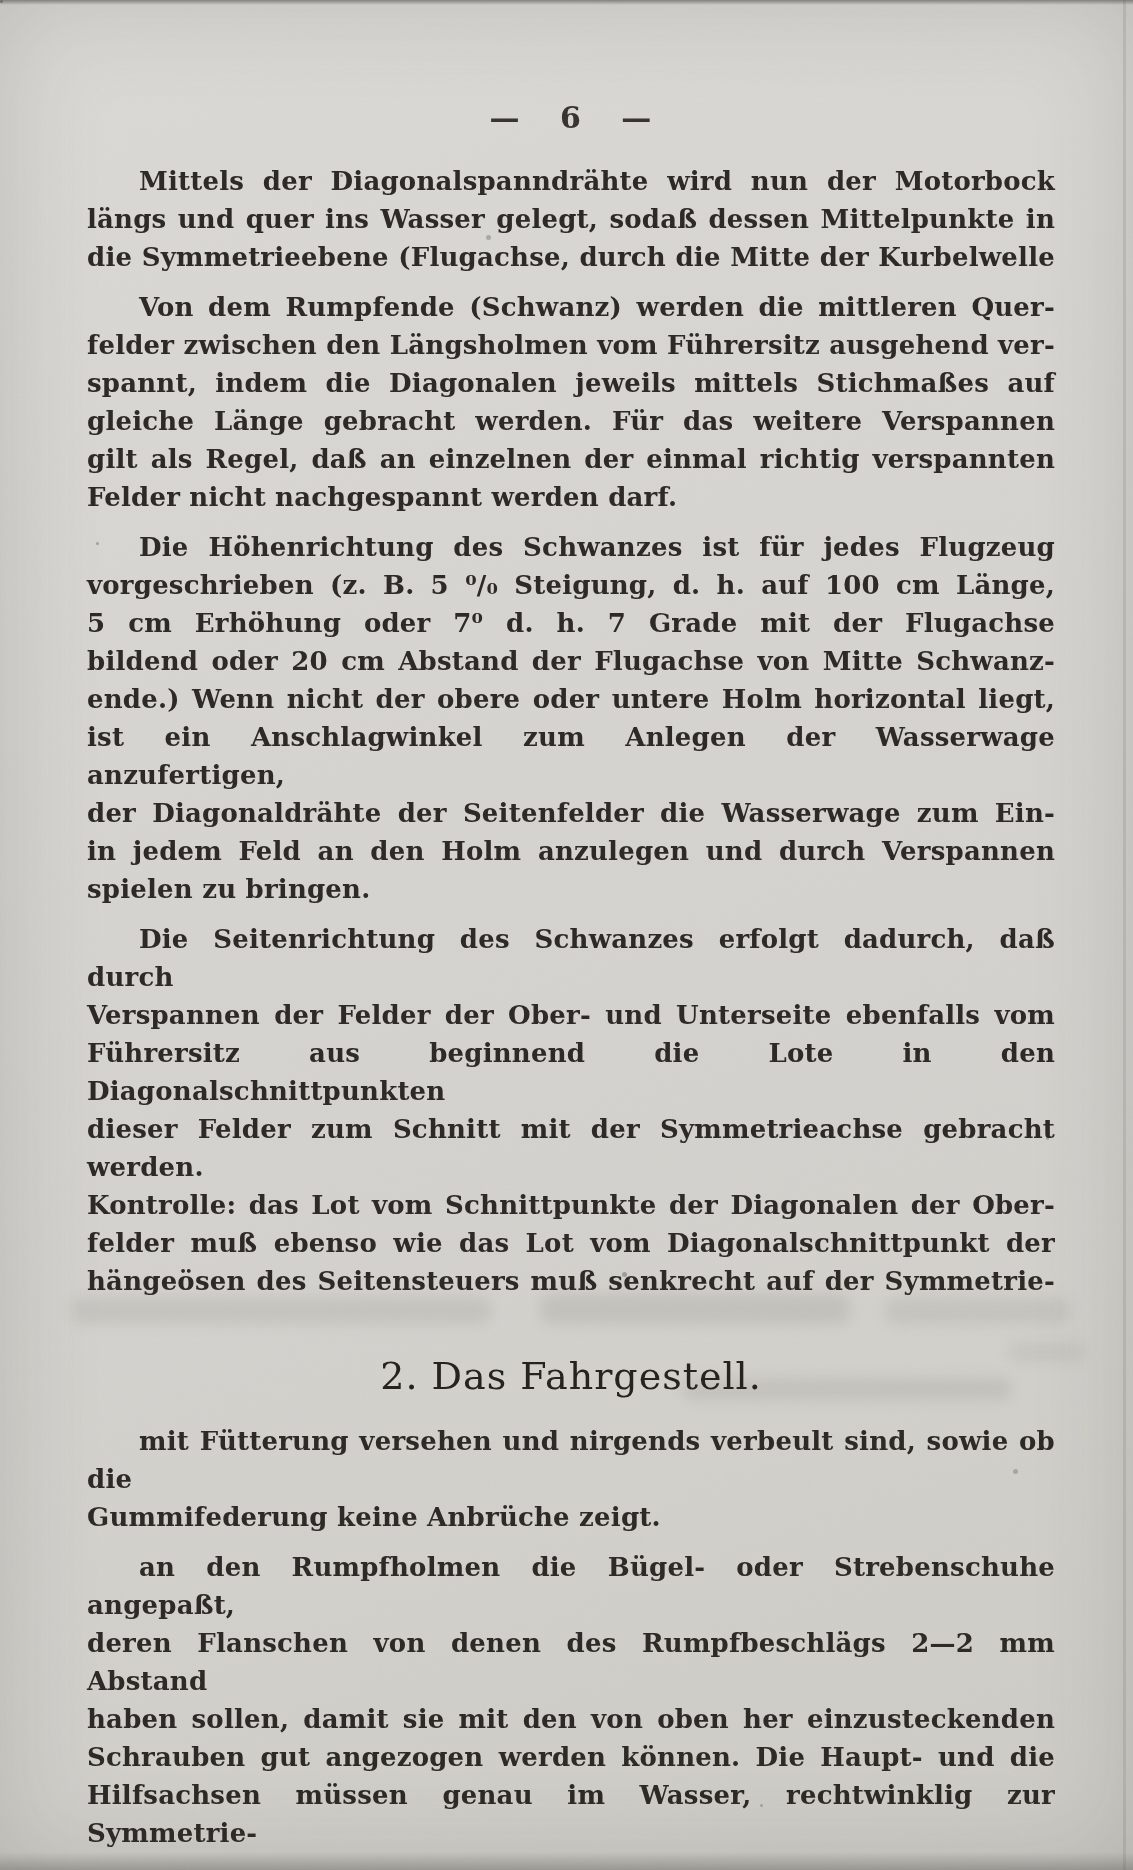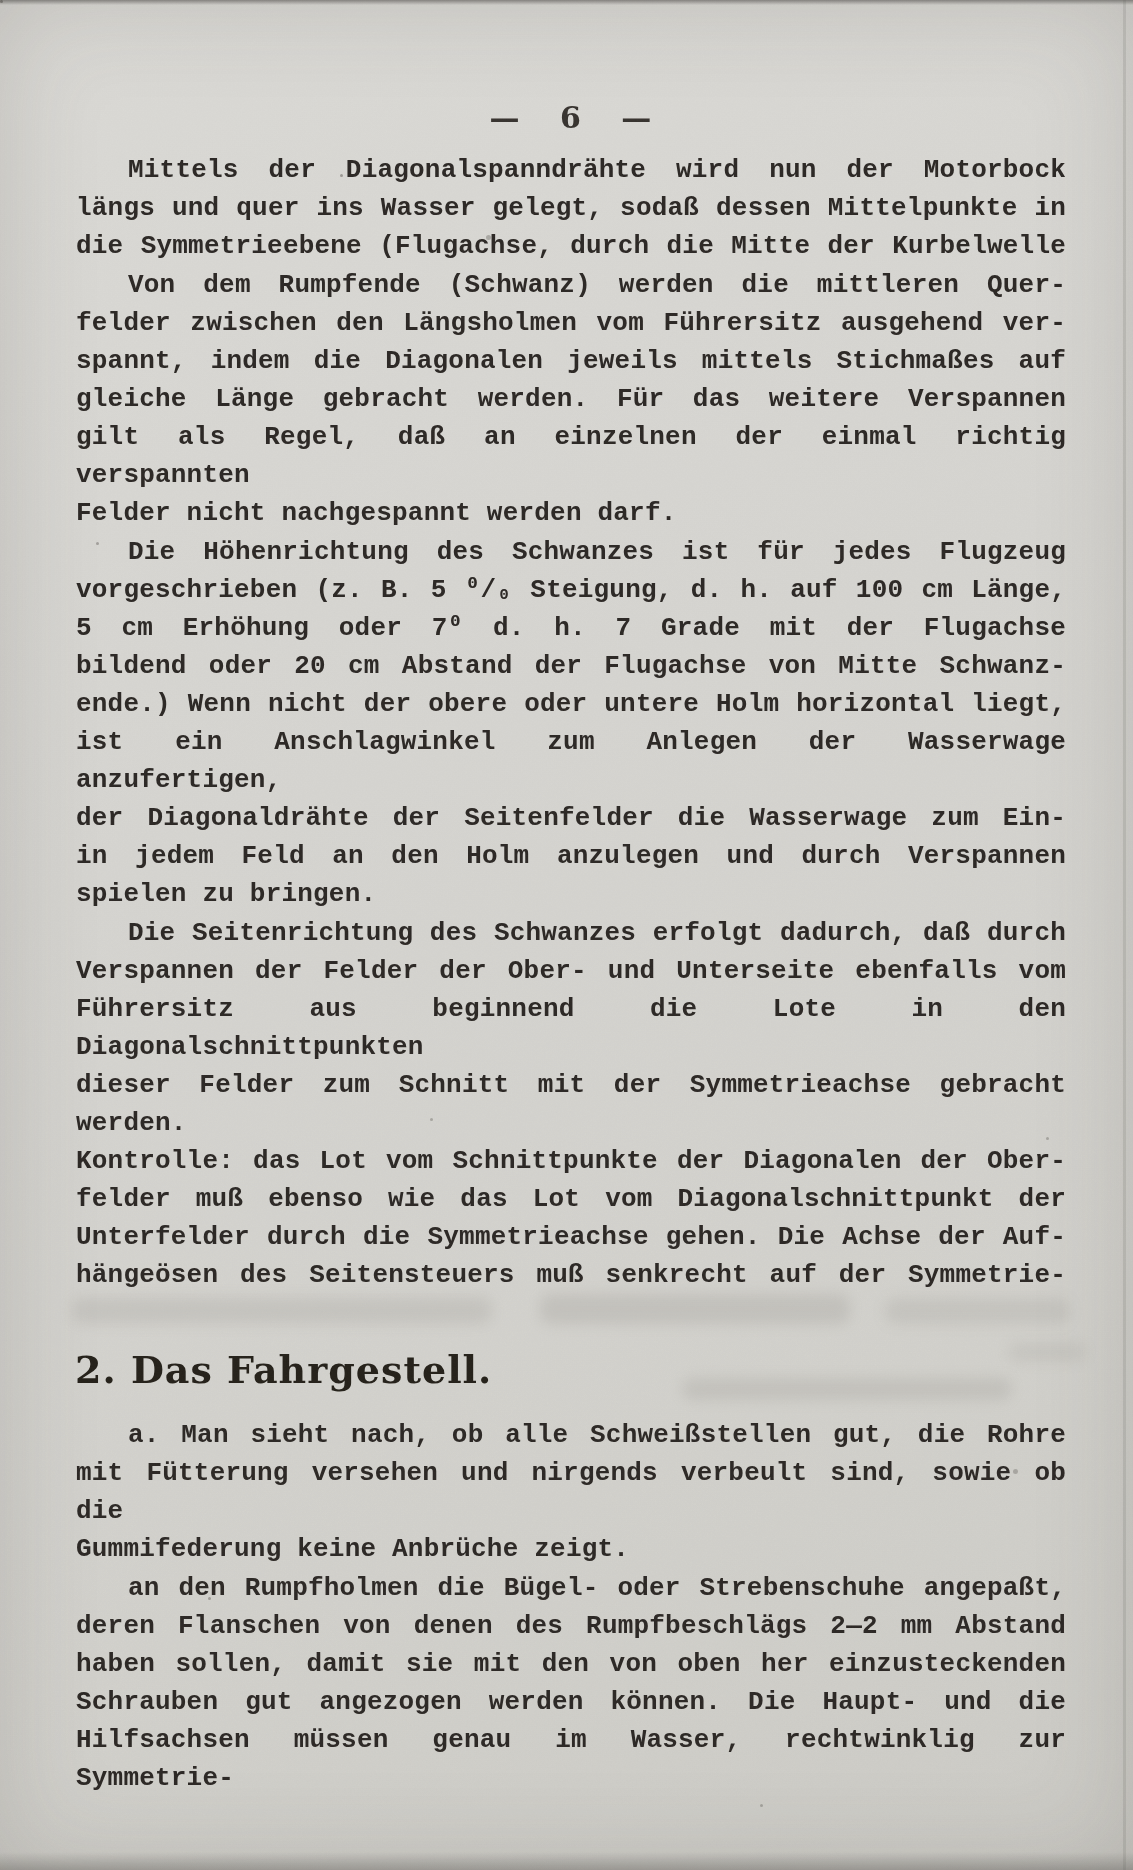--- a/index.html
+++ b/index.html
@@ -58,38 +58,38 @@
     color: #36322e;
     z-index: 2;
   }
   .text-column {
     position: absolute;
     left: 75px;
     top: 150px;
     width: 992px;
     z-index: 2;
   }
-  .para { margin: 1px; font-family: Liberation Mono, monospace; }
+  .para { margin: 12px; }
   .line {
     font-size: 26px;
     font-weight: bold;
     line-height: 38px;
     letter-spacing: 0.2px;
     text-align: justify;
     text-align-last: justify;
     white-space: normal;
     color: #2b2724;
   }
   .line.last { text-align-last: left; }
   .para > .line:first-child { text-indent: 52px; }
   .heading {
     font-size: 38px;
     line-height: 48px;
-    font-weight: bold;
-    text-align: left;
+    font-weight: normal;
+    text-align: center;
     letter-spacing: 1px;
     margin: 52px 0 22px 0;
     color: #242019;
   }
   .smudge {
     position: absolute;
     background: rgba(122, 119, 113, 0.55);
     filter: blur(7px);
     border-radius: 10px;
     z-index: 1;
@@ -166,26 +166,24 @@
         <div class="line">in jedem Feld an den Holm anzulegen und durch Verspannen</div>
         <div class="line last">spielen zu bringen.</div>
       </div>
       <div class="para">
         <div class="line">Die Seitenrichtung des Schwanzes erfolgt dadurch, daß durch</div>
         <div class="line">Verspannen der Felder der Ober- und Unterseite ebenfalls vom</div>
         <div class="line">Führersitz aus beginnend die Lote in den Diagonalschnittpunkten</div>
         <div class="line">dieser Felder zum Schnitt mit der Symmetrieachse gebracht werden.</div>
         <div class="line">Kontrolle: das Lot vom Schnittpunkte der Diagonalen der Ober-</div>
         <div class="line">felder muß ebenso wie das Lot vom Diagonalschnittpunkt der</div>
-        <div class="line">Unterfelder durch die Symmetrieachse gehen. Die Achse der Auf-</div>
         <div class="line">hängeösen des Seitensteuers muß senkrecht auf der Symmetrie-</div>
       </div>
       <div class="heading">2. Das Fahrgestell.</div>
       <div class="para">
-        <div class="line">a. Man sieht nach, ob alle Schweißstellen gut, die Rohre</div>
         <div class="line">mit Fütterung versehen und nirgends verbeult sind, sowie ob die</div>
         <div class="line last">Gummifederung keine Anbrüche zeigt.</div>
       </div>
       <div class="para">
         <div class="line">an den Rumpfholmen die Bügel- oder Strebenschuhe angepaßt,</div>
         <div class="line">deren Flanschen von denen des Rumpfbeschlägs 2—2 mm Abstand</div>
         <div class="line">haben sollen, damit sie mit den von oben her einzusteckenden</div>
         <div class="line">Schrauben gut angezogen werden können. Die Haupt- und die</div>
         <div class="line">Hilfsachsen müssen genau im Wasser, rechtwinklig zur Symmetrie-</div>
       </div>

